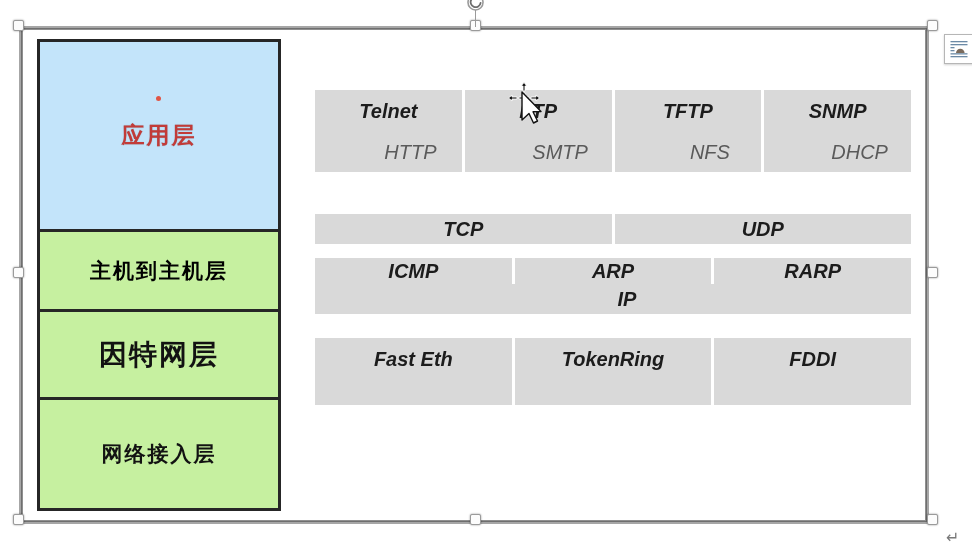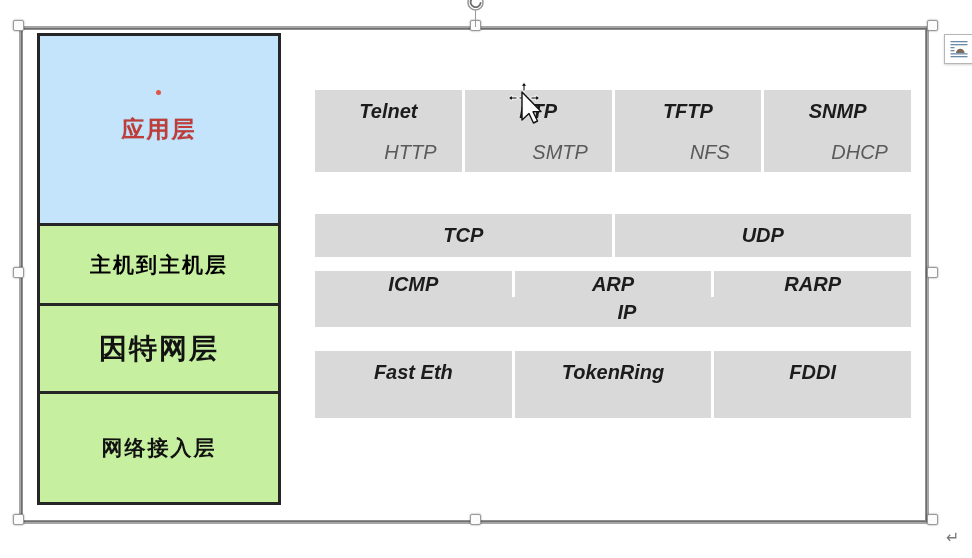--- a/index.html
+++ b/index.html
@@ -68,21 +68,21 @@
   #rotate-stem{
     position:absolute;left:5px;top:11px;width:1px;height:19px;background:#9a9a9a;
   }
   #rotate-icon{
     position:absolute;left:-4px;top:-4px;width:19px;height:19px;
   }
 
   
   #layer-column{
     position:absolute;
-    left:14px;top:3px;
+    left:14px;top:9px;
     width:244px;height:472px;
     border:3px solid #262626;
     box-sizing:border-box;
     background:#ffffff;
   }
   .layer{
     box-sizing:border-box;
     display:flex;align-items:center;justify-content:center;
     width:100%;
     font-weight:bold;
@@ -149,21 +149,21 @@
     box-sizing:border-box;
     white-space:nowrap;
   }
   .proto-cell.sub{
     font-weight:normal;
     color:#5a5a5a;
     padding-left:44px;
   }
   .r-app1 .proto-cell{height:43px;}
   .r-app2 .proto-cell{height:39px;}
-  .r-trans .proto-cell{height:43px;}
+  .r-trans .proto-cell{height:30px;}
   .r-net1 .proto-cell{height:26px;}
   .r-net2 .proto-cell{height:30px;padding-left:28px;}
   .r-access .proto-cell{height:67px; align-items:flex-start; padding-top:10px;}
 
   .sp-app{height:42px;}
   .sp-trans{height:14px;}
   .sp-net{height:24px;}
 
   
   #layout-options-button{

